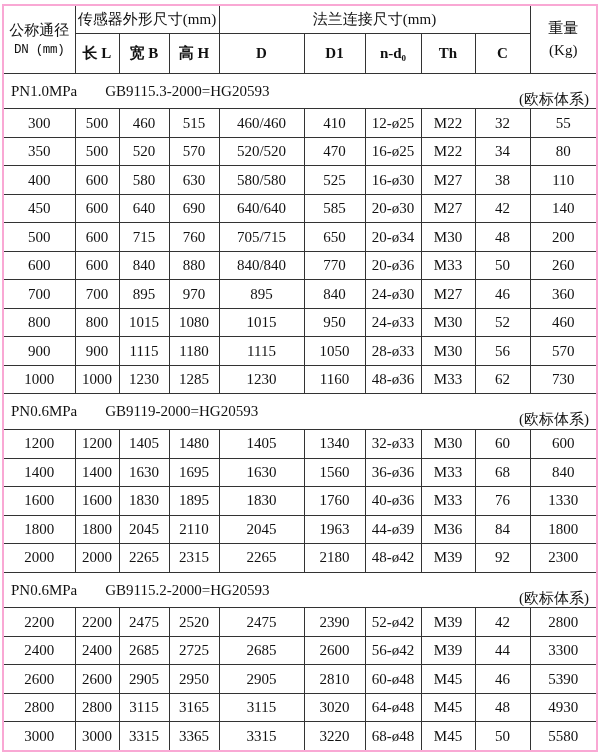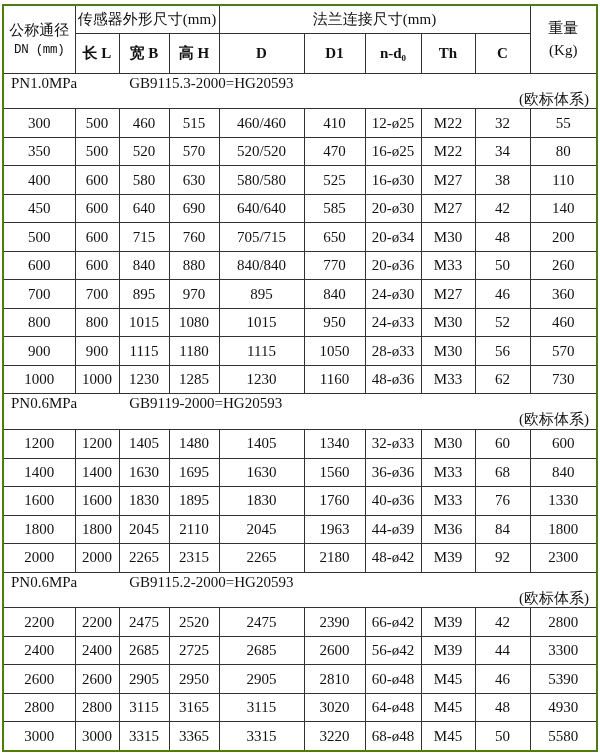--- a/index.html
+++ b/index.html
@@ -14,21 +14,21 @@
     width: 600px;
     height: 756px;
     padding: 4px 2px;
     background: #ffffff;
   }
   table.spec-table {
     width: 100%;
     height: 748px;
     border-collapse: collapse;
     table-layout: fixed;
-    border: 2px solid #4d7c0f;
+    border: 2px solid #f9a8d4;
   }
   th, td {
     border: 1.5px solid #333333;
     text-align: center;
     vertical-align: middle;
     font-weight: normal;
     font-size: 15px;
     padding: 0;
     white-space: nowrap;
     overflow: hidden;
@@ -38,26 +38,25 @@
   tr.hrow2 th { height: 40px; font-weight: bold; }
   .two-line div { line-height: 1.5; }
   .sub {
     font-size: 12.5px;
     letter-spacing: -0.3px;
     font-family: Liberation Mono, monospace;
   }
   tr.section-row td { height: 25px; }
   .secrow {
     display: flex;
-    align-items: flex-start;
+    align-items: center;
     padding: 0 7px;
     font-size: 15px;
-    gap: 36px;
-  }
-  .secrow .std { margin-left: 16px; }
+  }
+  .secrow .std { margin-left: 28px; }
   .secrow .sys { margin-left: auto; margin-top: 16px; }
 </style>
 </head>
 <body>
 
 <div class="page">
   <table class="spec-table">
     <colgroup>
       <col style="width:72px">
       <col style="width:44px">
@@ -302,21 +301,21 @@
             </div>
           </td>
         </tr>
         <tr>
           <td>2200</td>
           <td>2200</td>
           <td>2475</td>
           <td>2520</td>
           <td>2475</td>
           <td>2390</td>
-          <td>66-ø42</td>
+          <td>52-ø42</td>
           <td>M39</td>
           <td>42</td>
           <td>2800</td>
         </tr>
         <tr>
           <td>2400</td>
           <td>2400</td>
           <td>2685</td>
           <td>2725</td>
           <td>2685</td>

